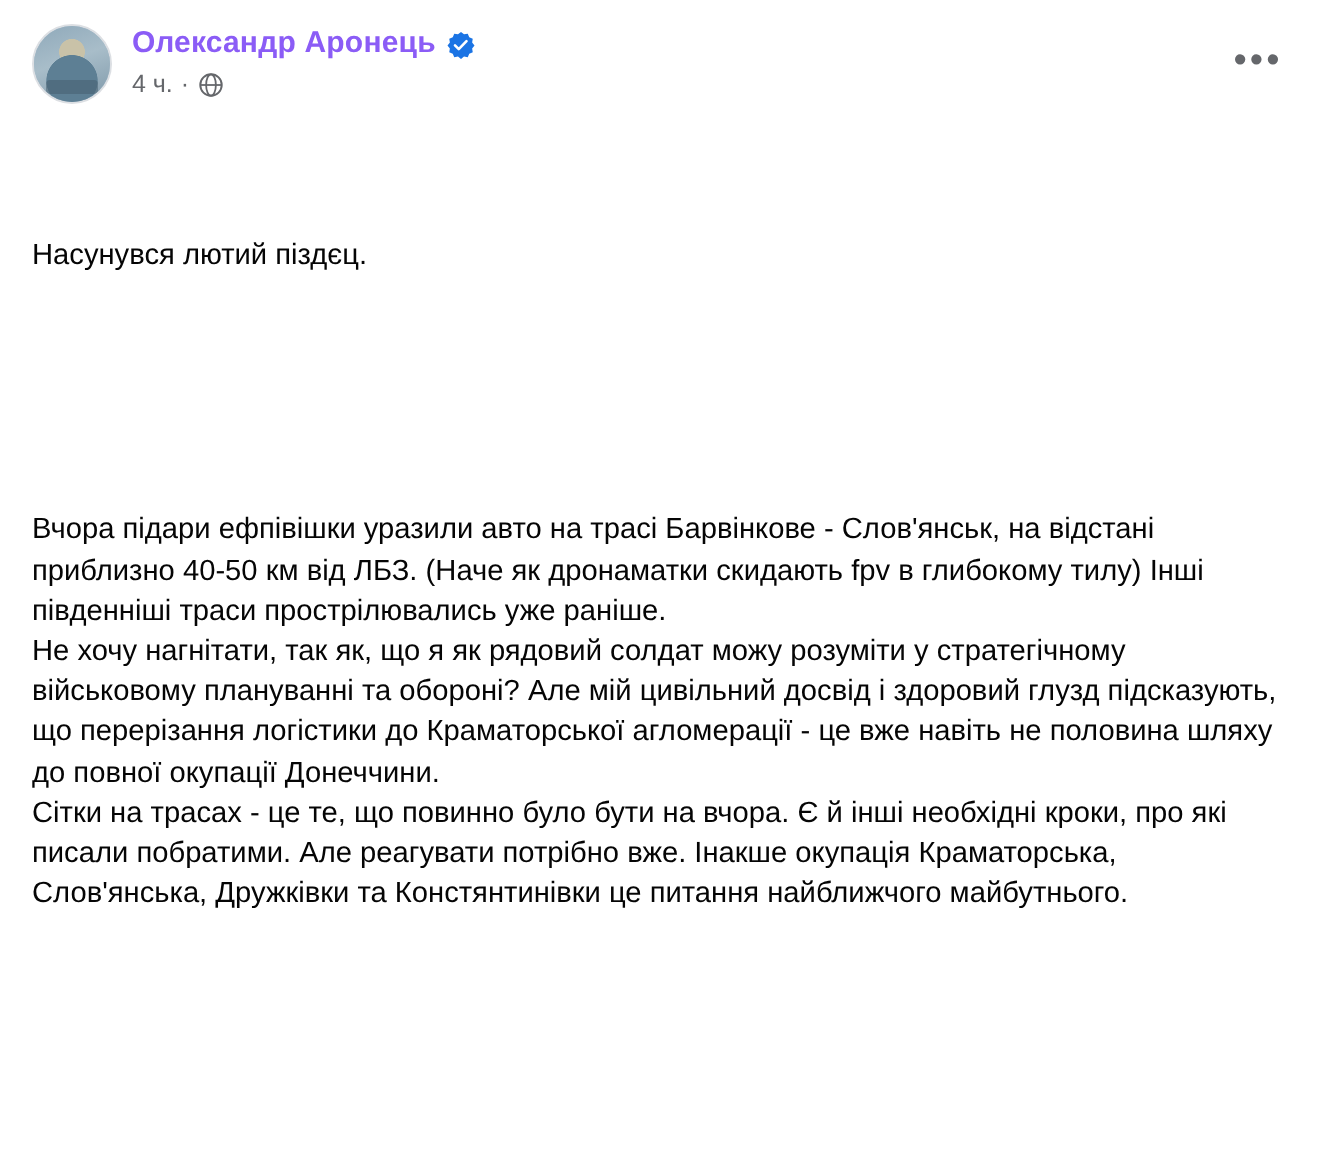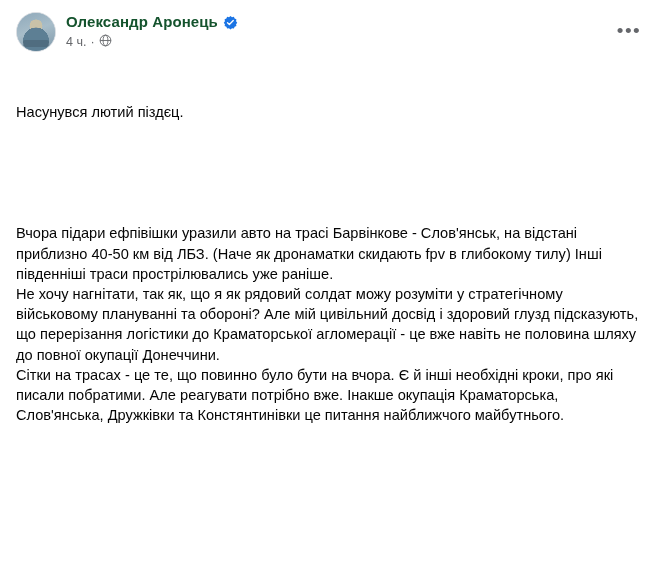--- a/index.html
+++ b/index.html
@@ -57,34 +57,35 @@
     padding-top: 1px;
   }
   .name-row {
     display: flex;
     align-items: center;
     line-height: 18px;
   }
   .author-name {
     font-size: 15px;
     font-weight: bold;
-    color: #14532d;
+    color: #8b5cf6;
     letter-spacing: 0.1px;
   }
   .verified {
     margin-left: 5px;
     width: 15px;
     height: 15px;
     display: inline-block;
     position: relative;
     flex: 0 0 15px;
   }
   .verified svg { display: block; }
   .meta-row {
     display: flex;
+    align-items: center;
     margin-top: 3px;
     color: #65676b;
     font-size: 12.5px;
     line-height: 16px;
   }
   .meta-sep {
     margin: 0 4px;
     color: #65676b;
     font-size: 12.5px;
   }
@@ -111,21 +112,21 @@
     cursor: pointer;
   }
   .post-body {
     font-size: 14.6px;
     line-height: 20.2px;
     color: #050505;
     white-space: pre-wrap;
     word-wrap: break-word;
   }
   .para {
-    margin: 0 0 0 0;
+    margin: 16px 0 0 0;
   }
   .para + .para {
     margin-top: 0px;
   }
   .spacer {
     height: 20px;
   }
 </style>
 </head>
 <body>

